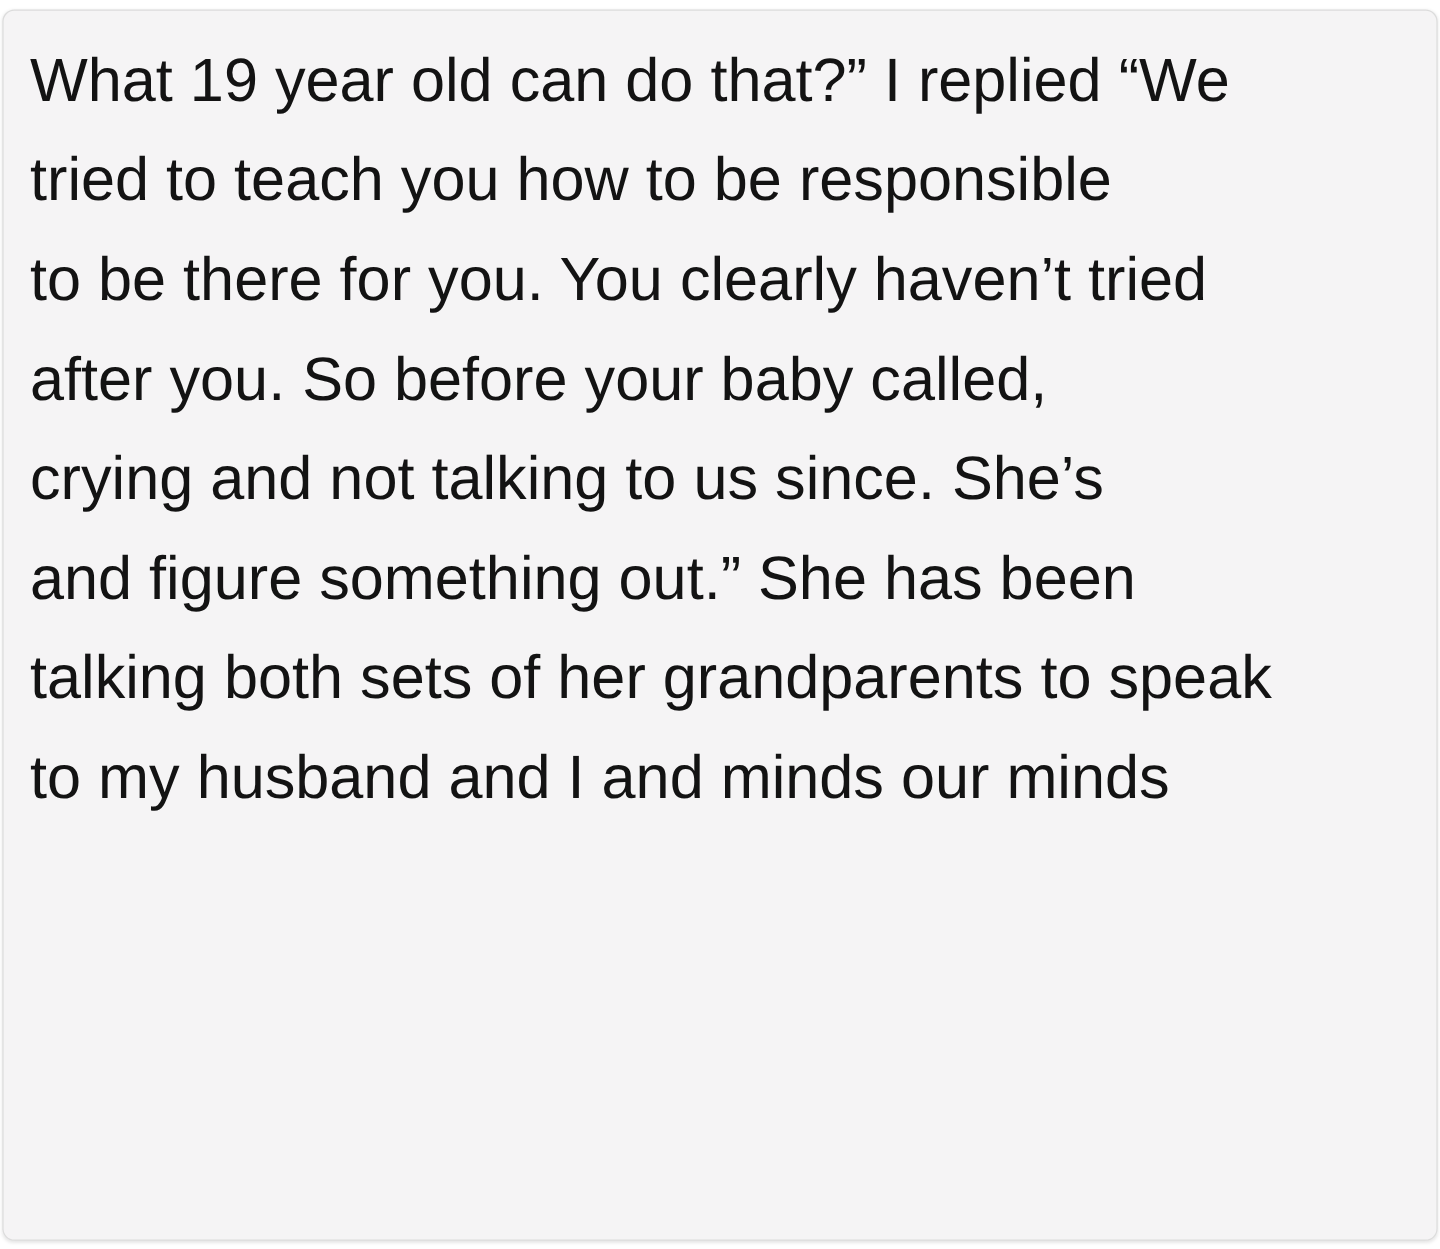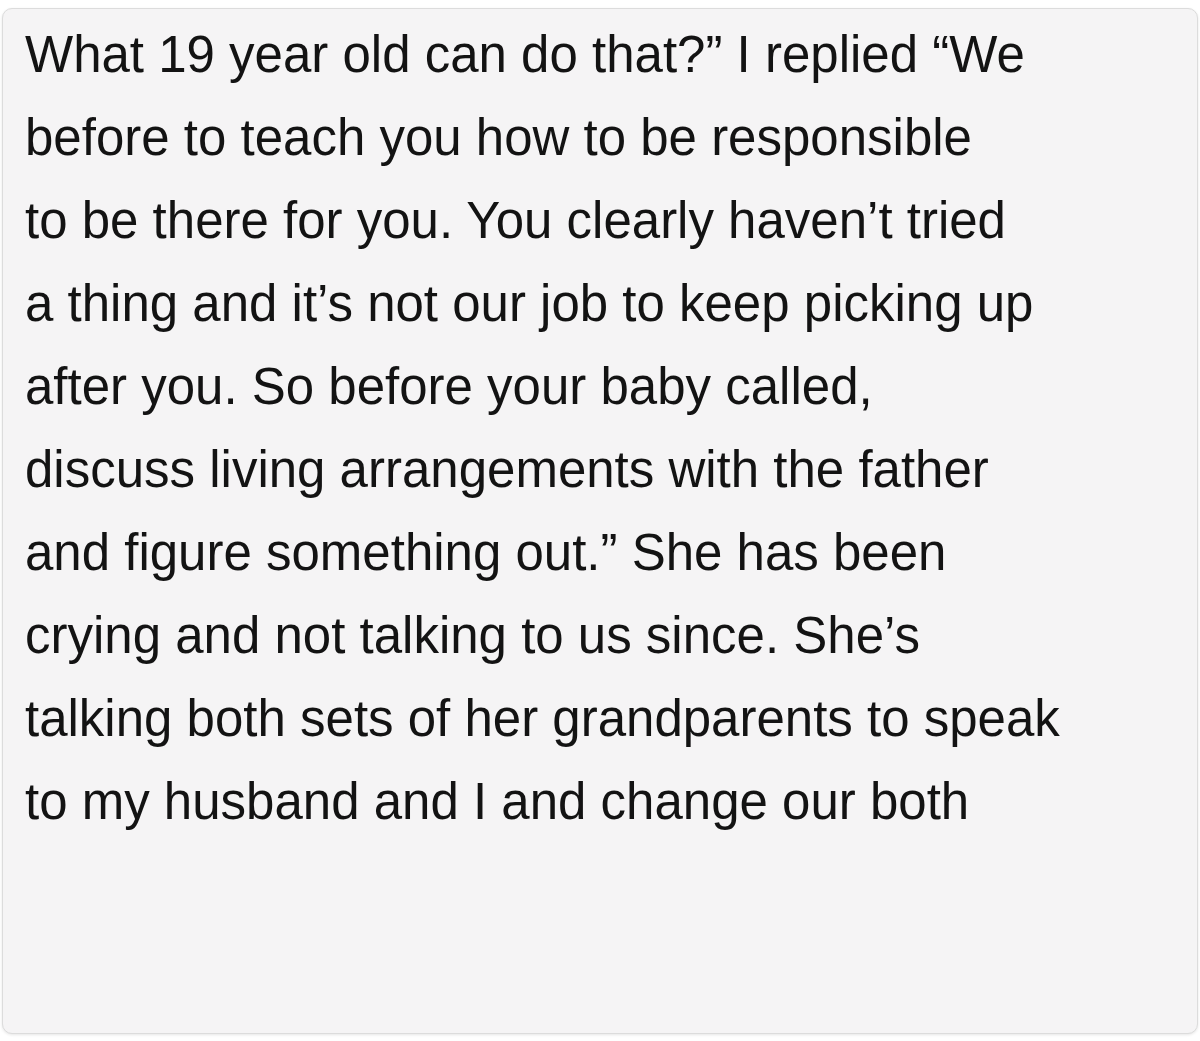--- a/index.html
+++ b/index.html
@@ -15,21 +15,21 @@
     overflow: hidden;
     box-sizing: border-box;
   }
   .card {
     box-sizing: border-box;
     margin: 8px 2px 0 2px;
     height: 1026px;
     background: var(--card-bg, #f5f4f5);
     border: 1px solid var(--card-border, #dcdcdc);
     border-radius: 10px;
-    padding: 4px 0 0 22px;
+    padding: 16px 0 0 22px;
     box-shadow: 0 1px 3px rgba(0,0,0,0.10);
     overflow: visible;
   }
   .story-text {
     font-size: 51px;
     line-height: 83px;
     font-weight: 400;
     color: var(--text-color, #131313);
     letter-spacing: 0;
   }
@@ -37,24 +37,22 @@
     white-space: nowrap;
   }
 </style>
 </head>
 <body>
 
 <main class="page">
   <section class="card">
     <div class="story-text">
         <div class="line">What 19 year old can do that?” I replied “We</div>
-        <div class="line">before to teach you how to be responsible</div>
+        <div class="line">tried to teach you how to be responsible</div>
         <div class="line">to be there for you. You clearly haven’t tried</div>
-        <div class="line">a thing and it’s not our job to keep picking up</div>
         <div class="line">after you. So before your baby called,</div>
-        <div class="line">discuss living arrangements with the father</div>
+        <div class="line">crying and not talking to us since. She’s</div>
         <div class="line">and figure something out.” She has been</div>
-        <div class="line">crying and not talking to us since. She’s</div>
         <div class="line">talking both sets of her grandparents to speak</div>
-        <div class="line">to my husband and I and change our both</div>
+        <div class="line">to my husband and I and minds our minds</div>
       </div>
   </section>
 </main>
 
 </body></html>

